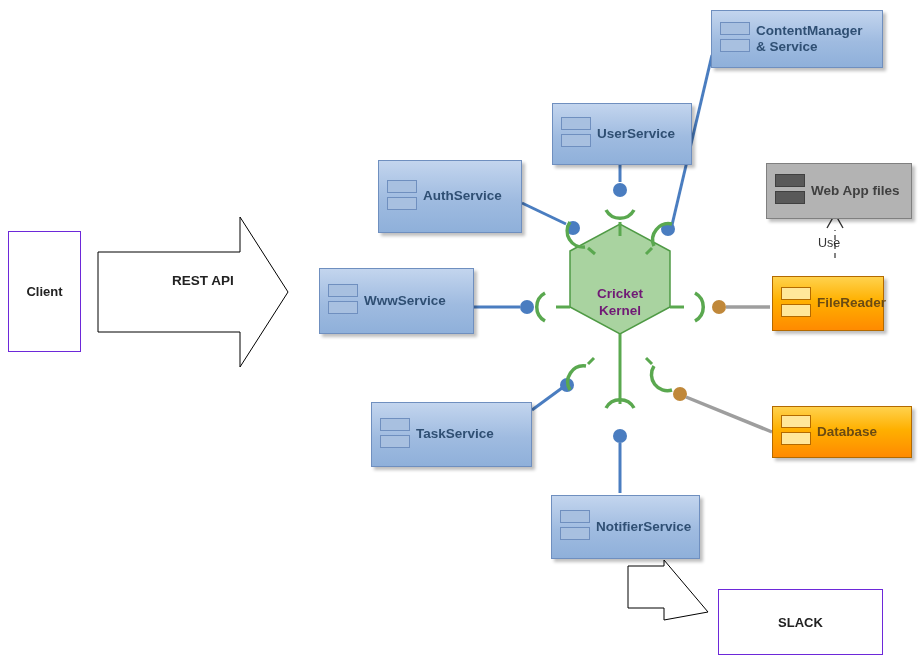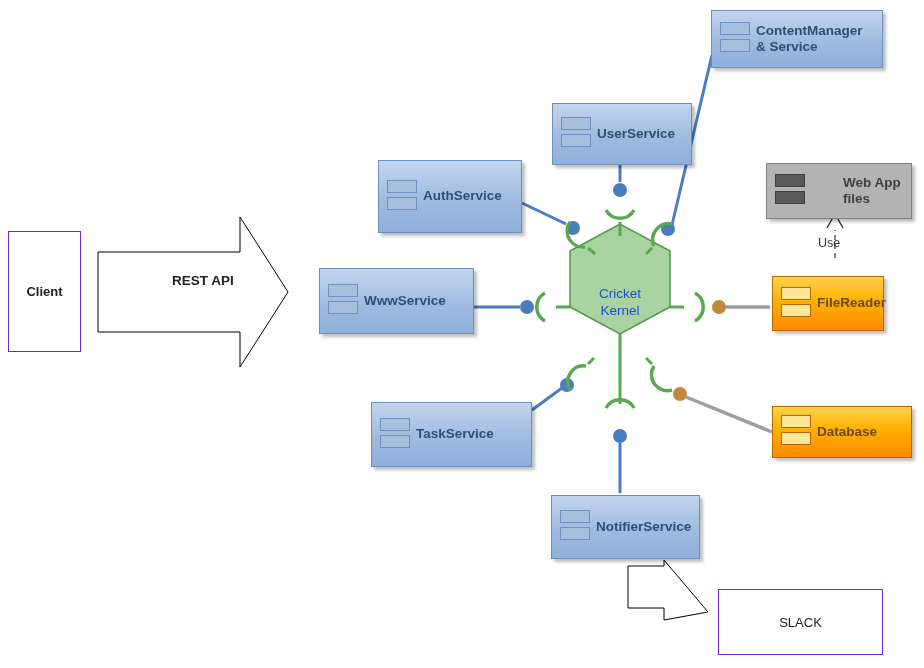--- a/index.html
+++ b/index.html
@@ -67,21 +67,21 @@
 
   
   .comp.blue {
     background: linear-gradient(to bottom, #c3d5ee 0%, #9fbbe0 55%, #8fb0da 100%);
   }
   
   .comp.grey {
     background: #b3b3b3;
     border: 1px solid #808080;
   }
-  .comp.grey .label { color: #404040; margin-left: 32px; }
+  .comp.grey .label { color: #404040; }
   .comp.grey .tabs i { background: #595959; border-color: #404040; }
 
   
   .comp.orange {
     background: linear-gradient(to bottom, #ffd24d 0%, #ffb000 45%, #ff8a00 100%);
     border: 1px solid #b36a00;
   }
   .comp.orange .label { color: #6b4b13; }
   .comp.orange .tabs i { background: #ffe79a; border-color: #b36a00; }
   .comp.orange .outerframe {
@@ -100,29 +100,29 @@
   .plainbox {
     border: 1px solid #6d28d9;
     background: #ffffff;
     display: flex;
     align-items: center;
     justify-content: center;
     font-size: 13px;
     font-weight: bold;
     color: #222222;
   }
-  .plainbox.thin { font-weight: normal; font-size: 13px; }
+  .plainbox.thin { font-weight: bold; font-size: 13px; }
 
   .kernel-label {
     position: absolute;
     width: 120px;
     text-align: center;
     font-size: 13.5px;
-    font-weight: normal;
-    color: #1d4ed8;
+    font-weight: bold;
+    color: #701a75;
     line-height: 1.25;
   }
   .use-label {
     position: absolute;
     font-size: 12.5px;
     color: #333333;
     font-weight: normal;
   }
   .rest-label {
     position: absolute;

